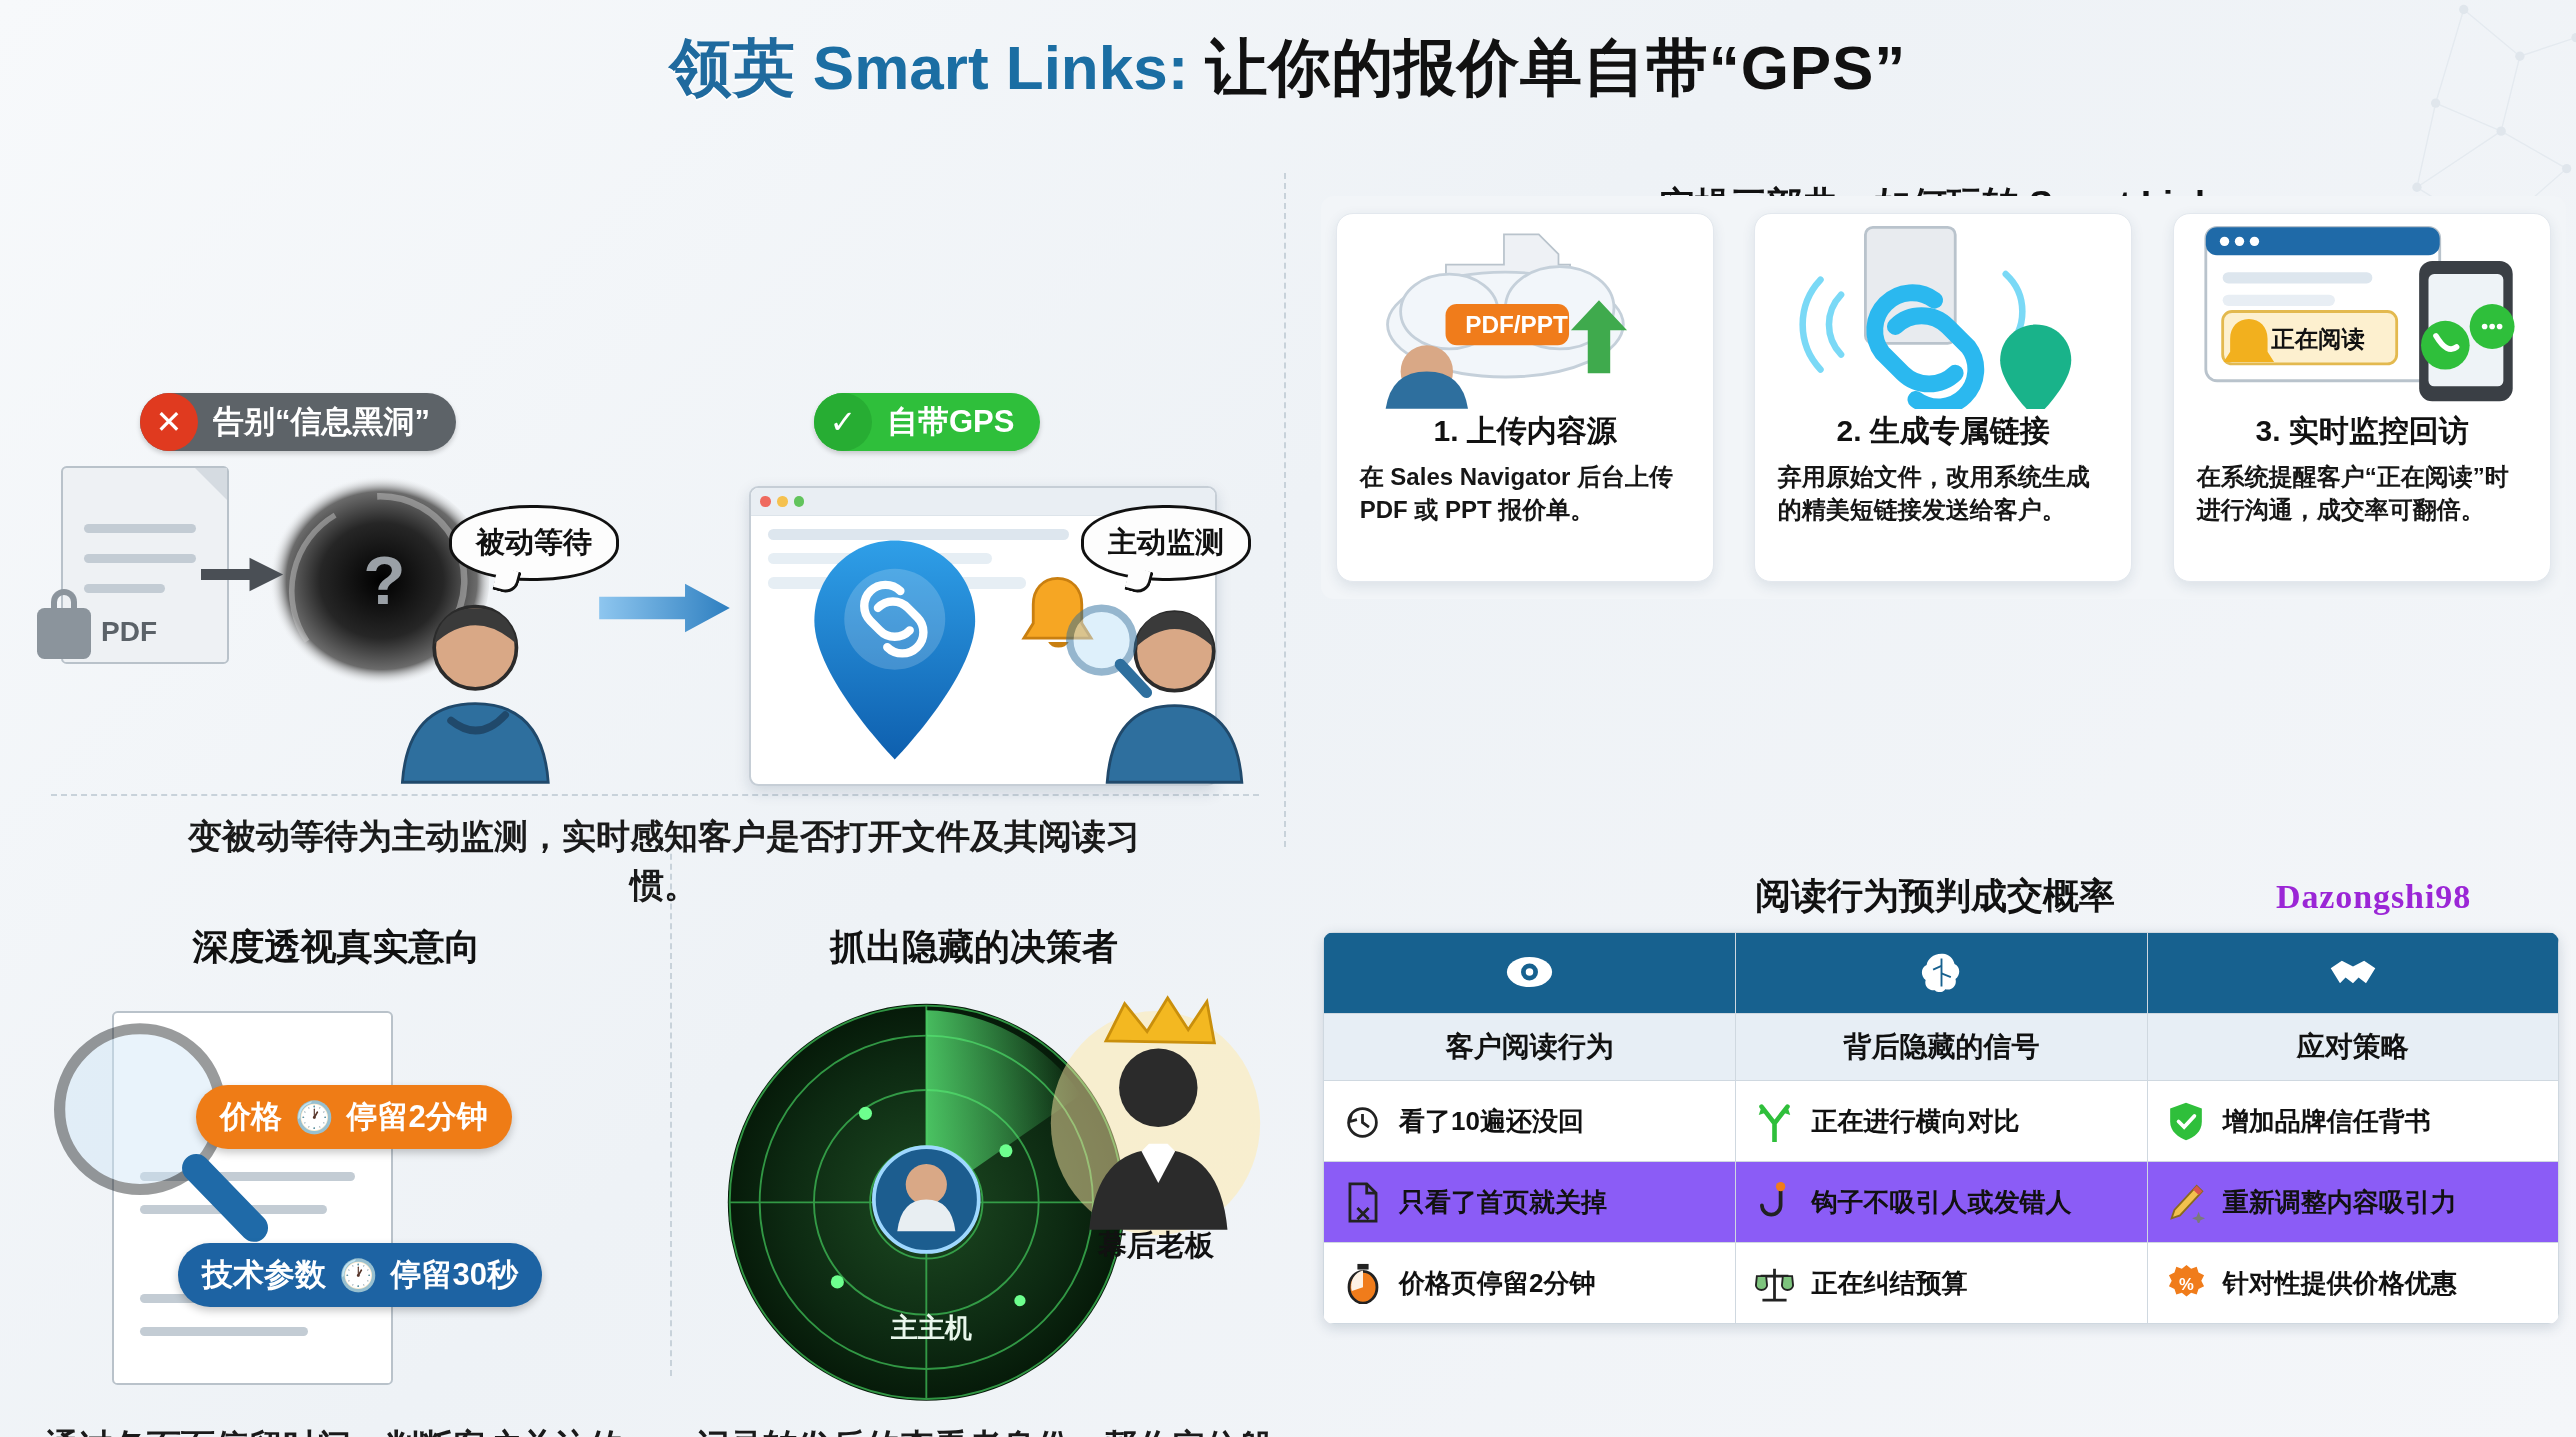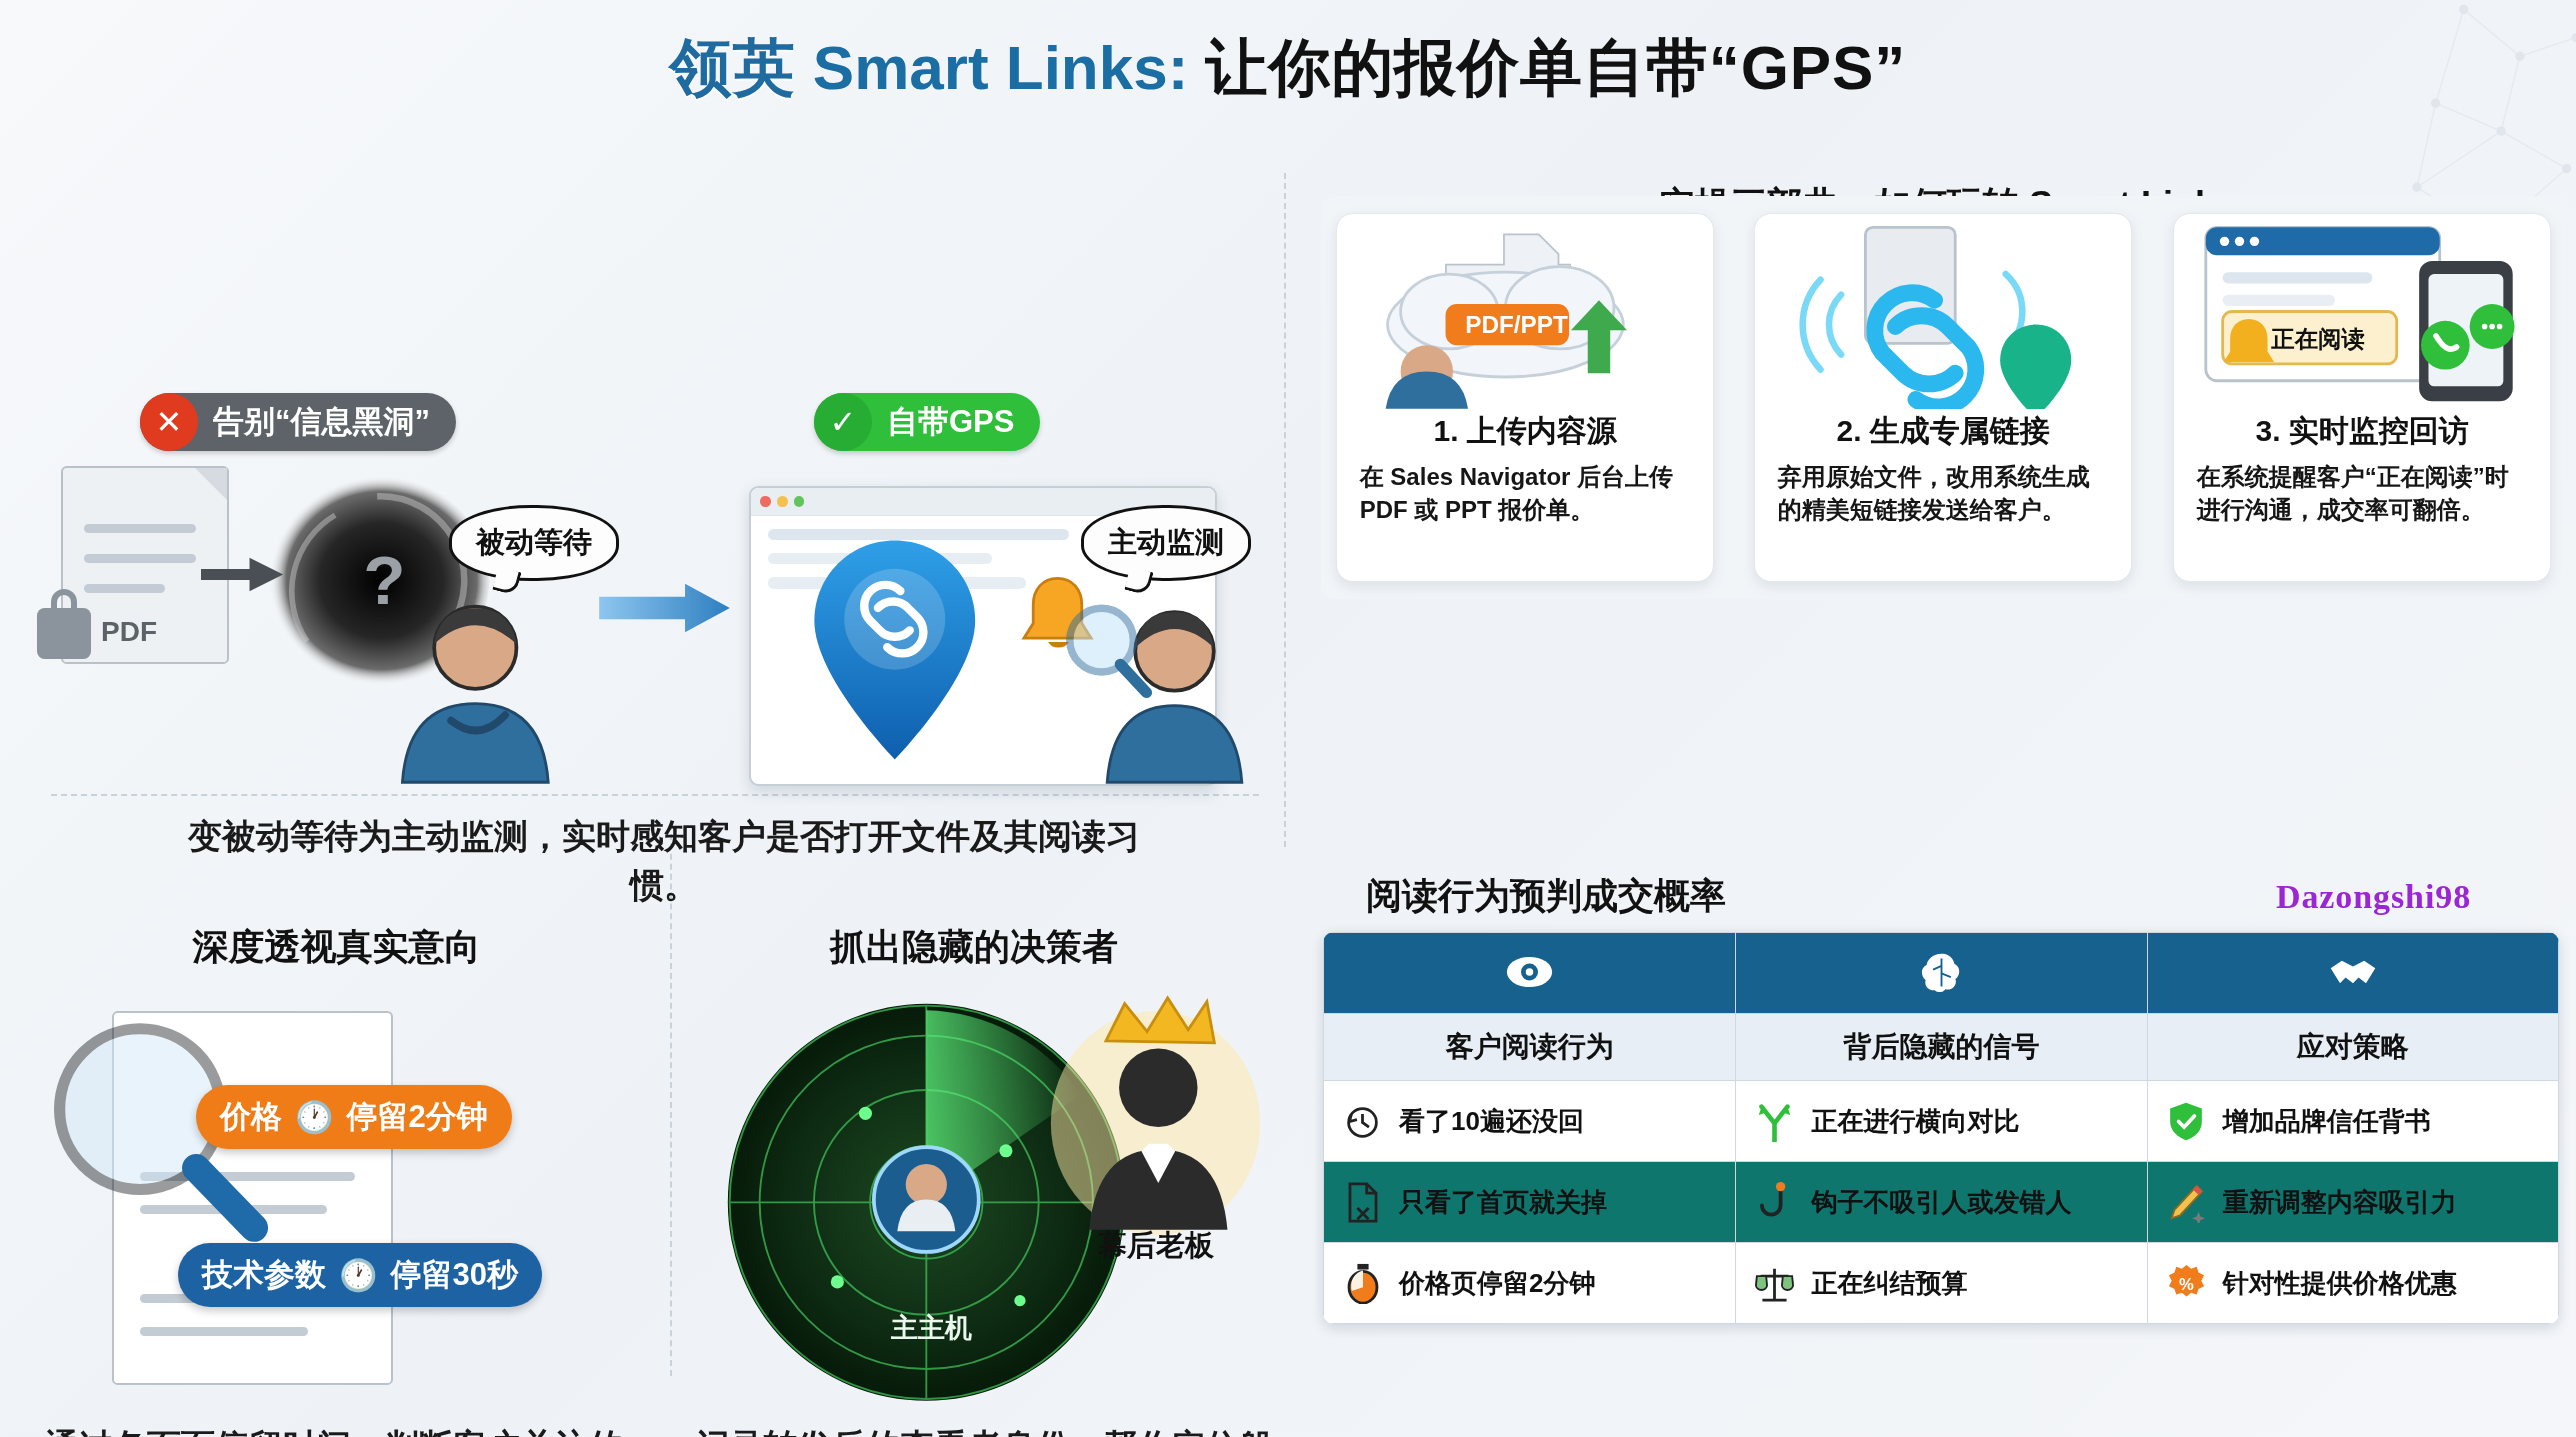--- a/index.html
+++ b/index.html
@@ -73,33 +73,33 @@
                 background: #f2f5f8; border-radius: 13px; }
   .step-card { position: absolute; top: 17px; width: 378px; height: 369px; background: #fff;
                border: 1.9px solid #e3e8ee; border-radius: 17px;
                box-shadow: 0 4.7px 13px rgba(30,60,90,.10); }
   .step-card .illo { height: 195px; position: relative; }
   .step-title { font-size: 30px; font-weight: bold; text-align: center; color: #111; margin-top: 1.9px; }
   .step-desc { font-size: 24px; font-weight: bold; color: #161616; line-height: 1.35;
                padding: 9.4px 22.5px 0 22.5px; }
 
   
-  .tbl-title { position: absolute; left: 56px; top: 760px; width: 749px; text-align: left;
+  .tbl-title { position: absolute; left: 56px; top: 760px; width: 749px; text-align: right;
                font-size: 36px; font-weight: bold; color: #111; font-family: Liberation Serif, serif; }
   .watermark { position: absolute; left: 966px; top: 766px; font-size: 34px; font-weight: bold;
                color: #9b26d6; font-family: "Liberation Serif", serif; letter-spacing: 0.9px; }
   .table { position: absolute; left: 13px; top: 820px; width: 1236px;
            border-radius: 11.2px; overflow: hidden; box-shadow: 0 3.7px 13px rgba(20,50,80,.16);
            border-collapse: collapse; }
   .table th, .table td { border: 1.9px solid #cfd8e0; }
   .table thead.icons th { background: #17618f; height: 81px; text-align: center; }
   .table thead.labels th { background: #e7eef5; height: 67px; font-size: 28px; font-weight: bold;
                            color: #111; text-align: center; }
   .table td { height: 81px; padding: 0 17px; background: #fff; }
-  .table tr.alt td { background: #0f766e; }
+  .table tr.alt td { background: #8b5cf6; }
   .cell { display: flex; align-items: center; gap: 15px; font-size: 26px; font-weight: bold; color: #111; }
   .cell .ic { width: 43px; height: 43px; flex: none; display: flex; align-items: center; justify-content: center; }
 
   
   .pill { display: inline-flex; align-items: center; gap: 13px; border-radius: 37px;
           padding: 11.2px 24px; color: #fff; font-size: 31px; font-weight: bold;
           box-shadow: 0 3.7px 8.4px rgba(0,0,0,.22); white-space: nowrap; }
   .pill-orange { background: #ef7c16; }
   .pill-blue { background: #1d63a3; }
 </style>

